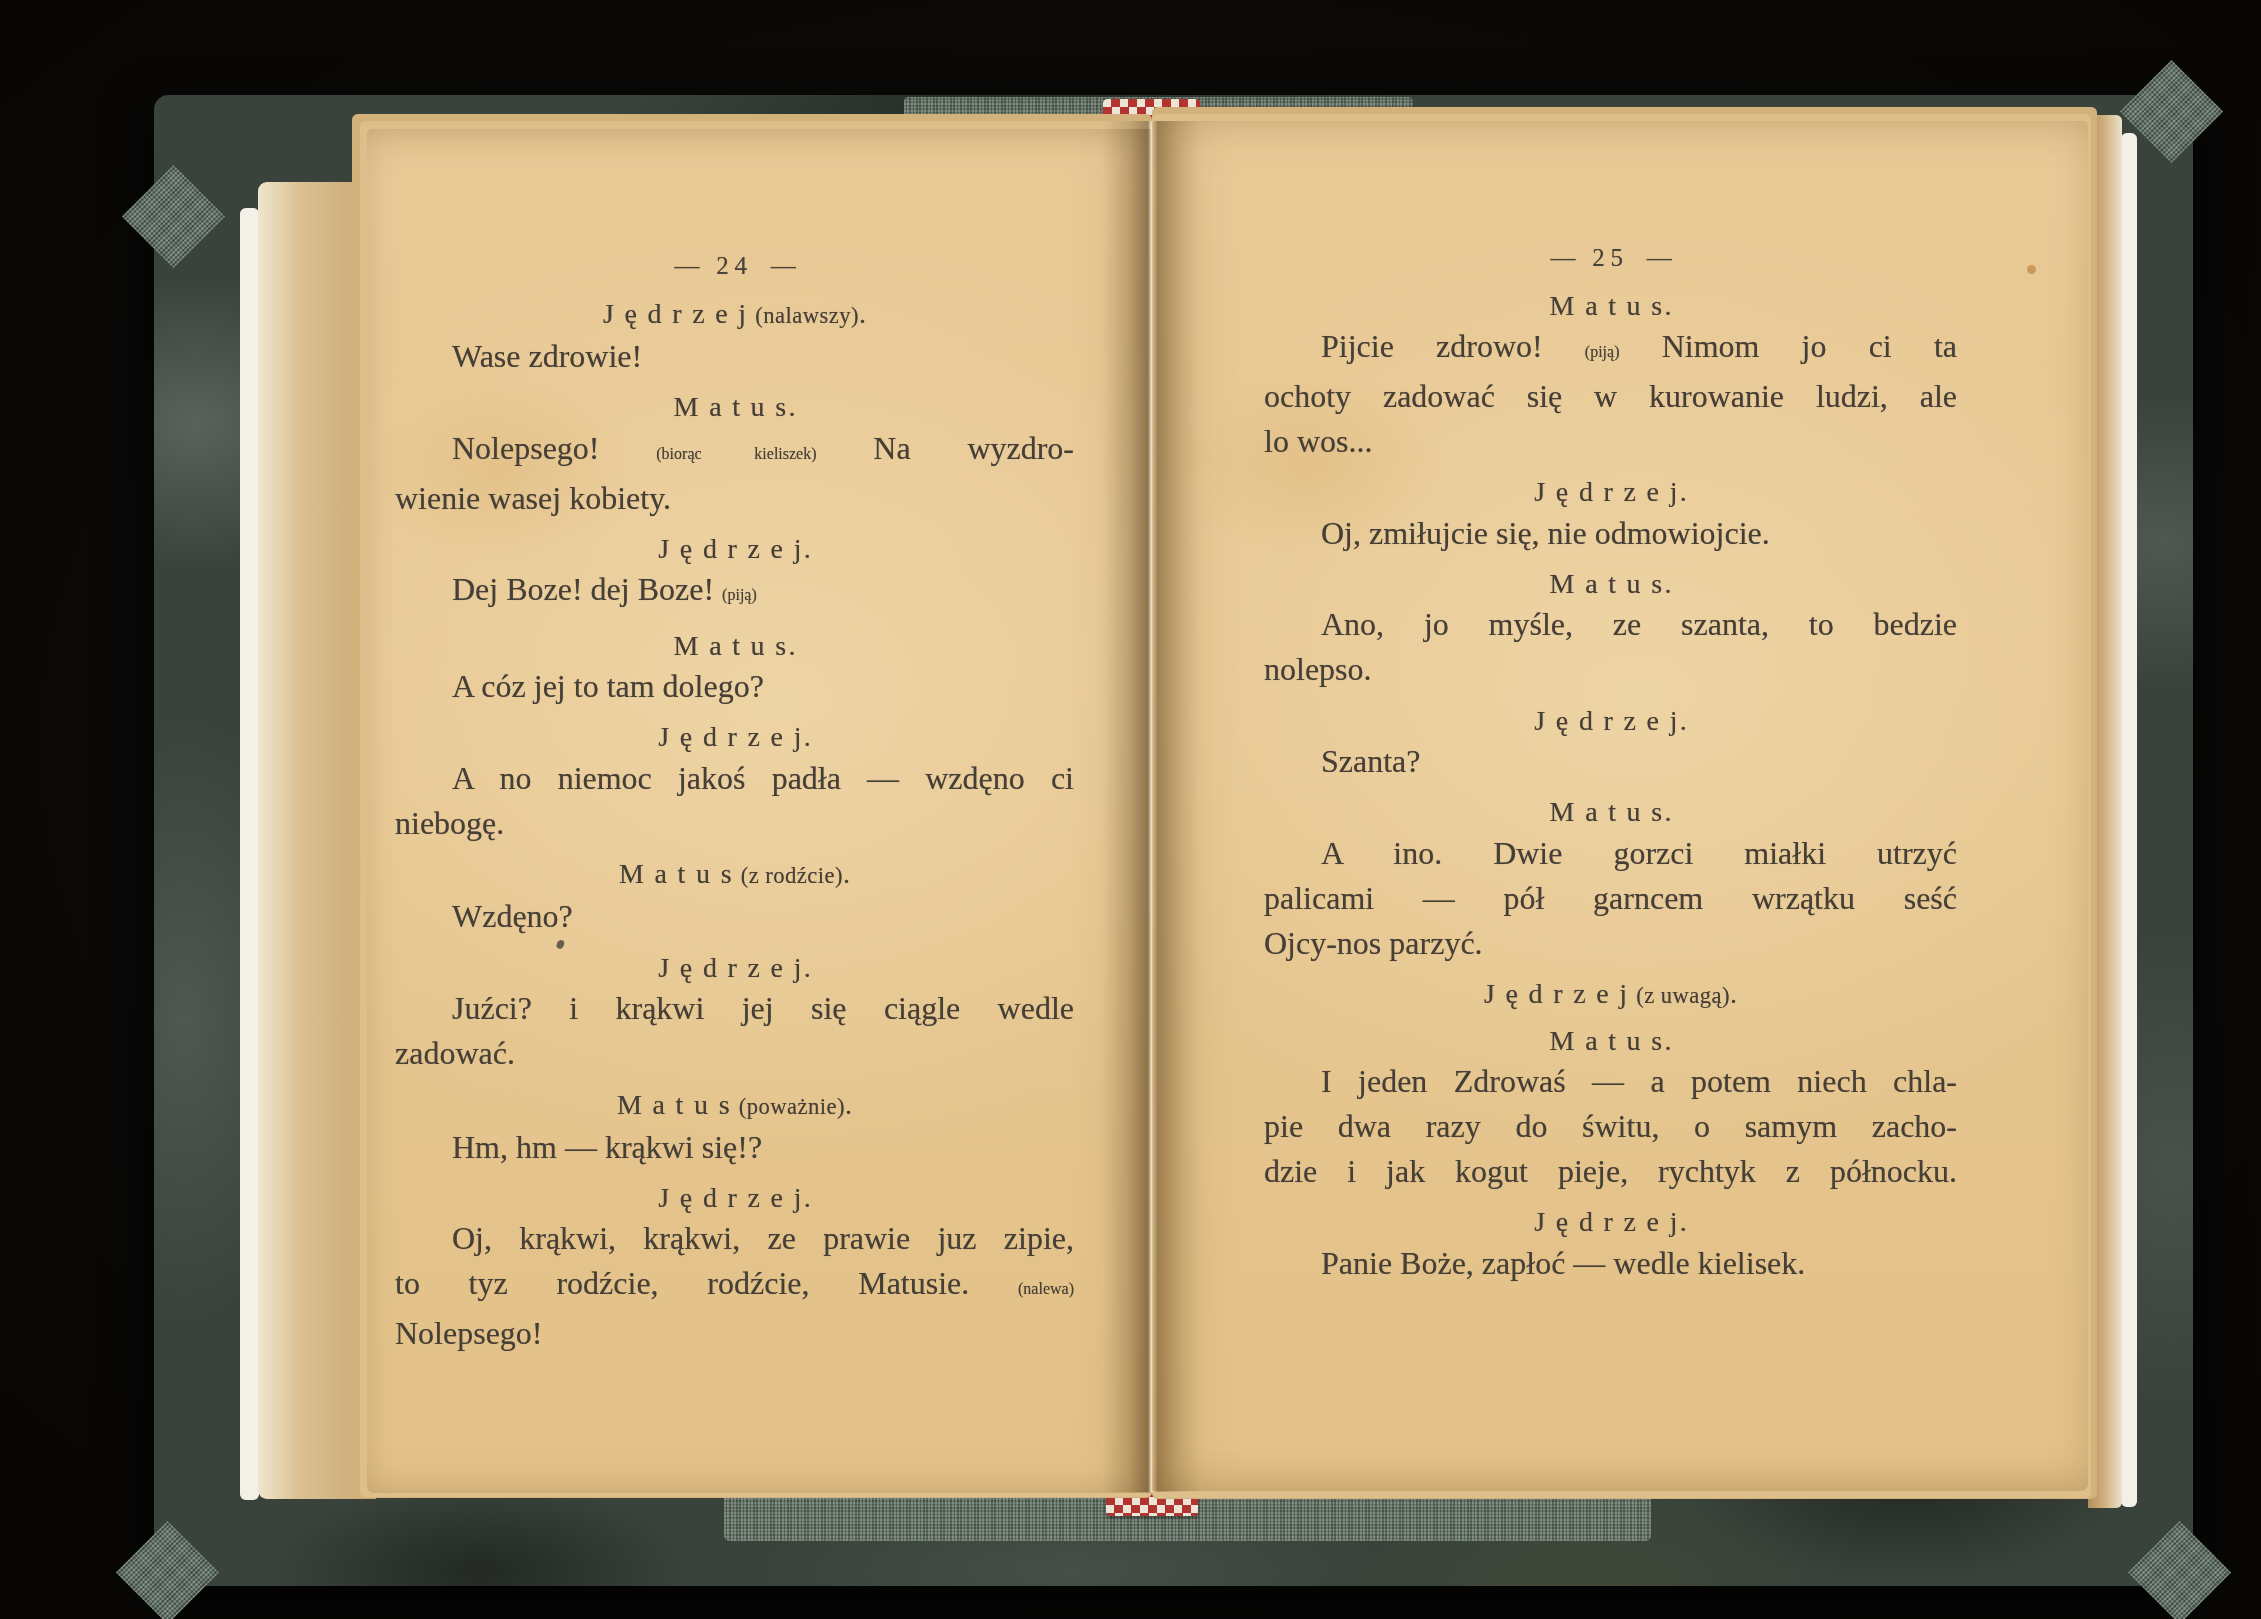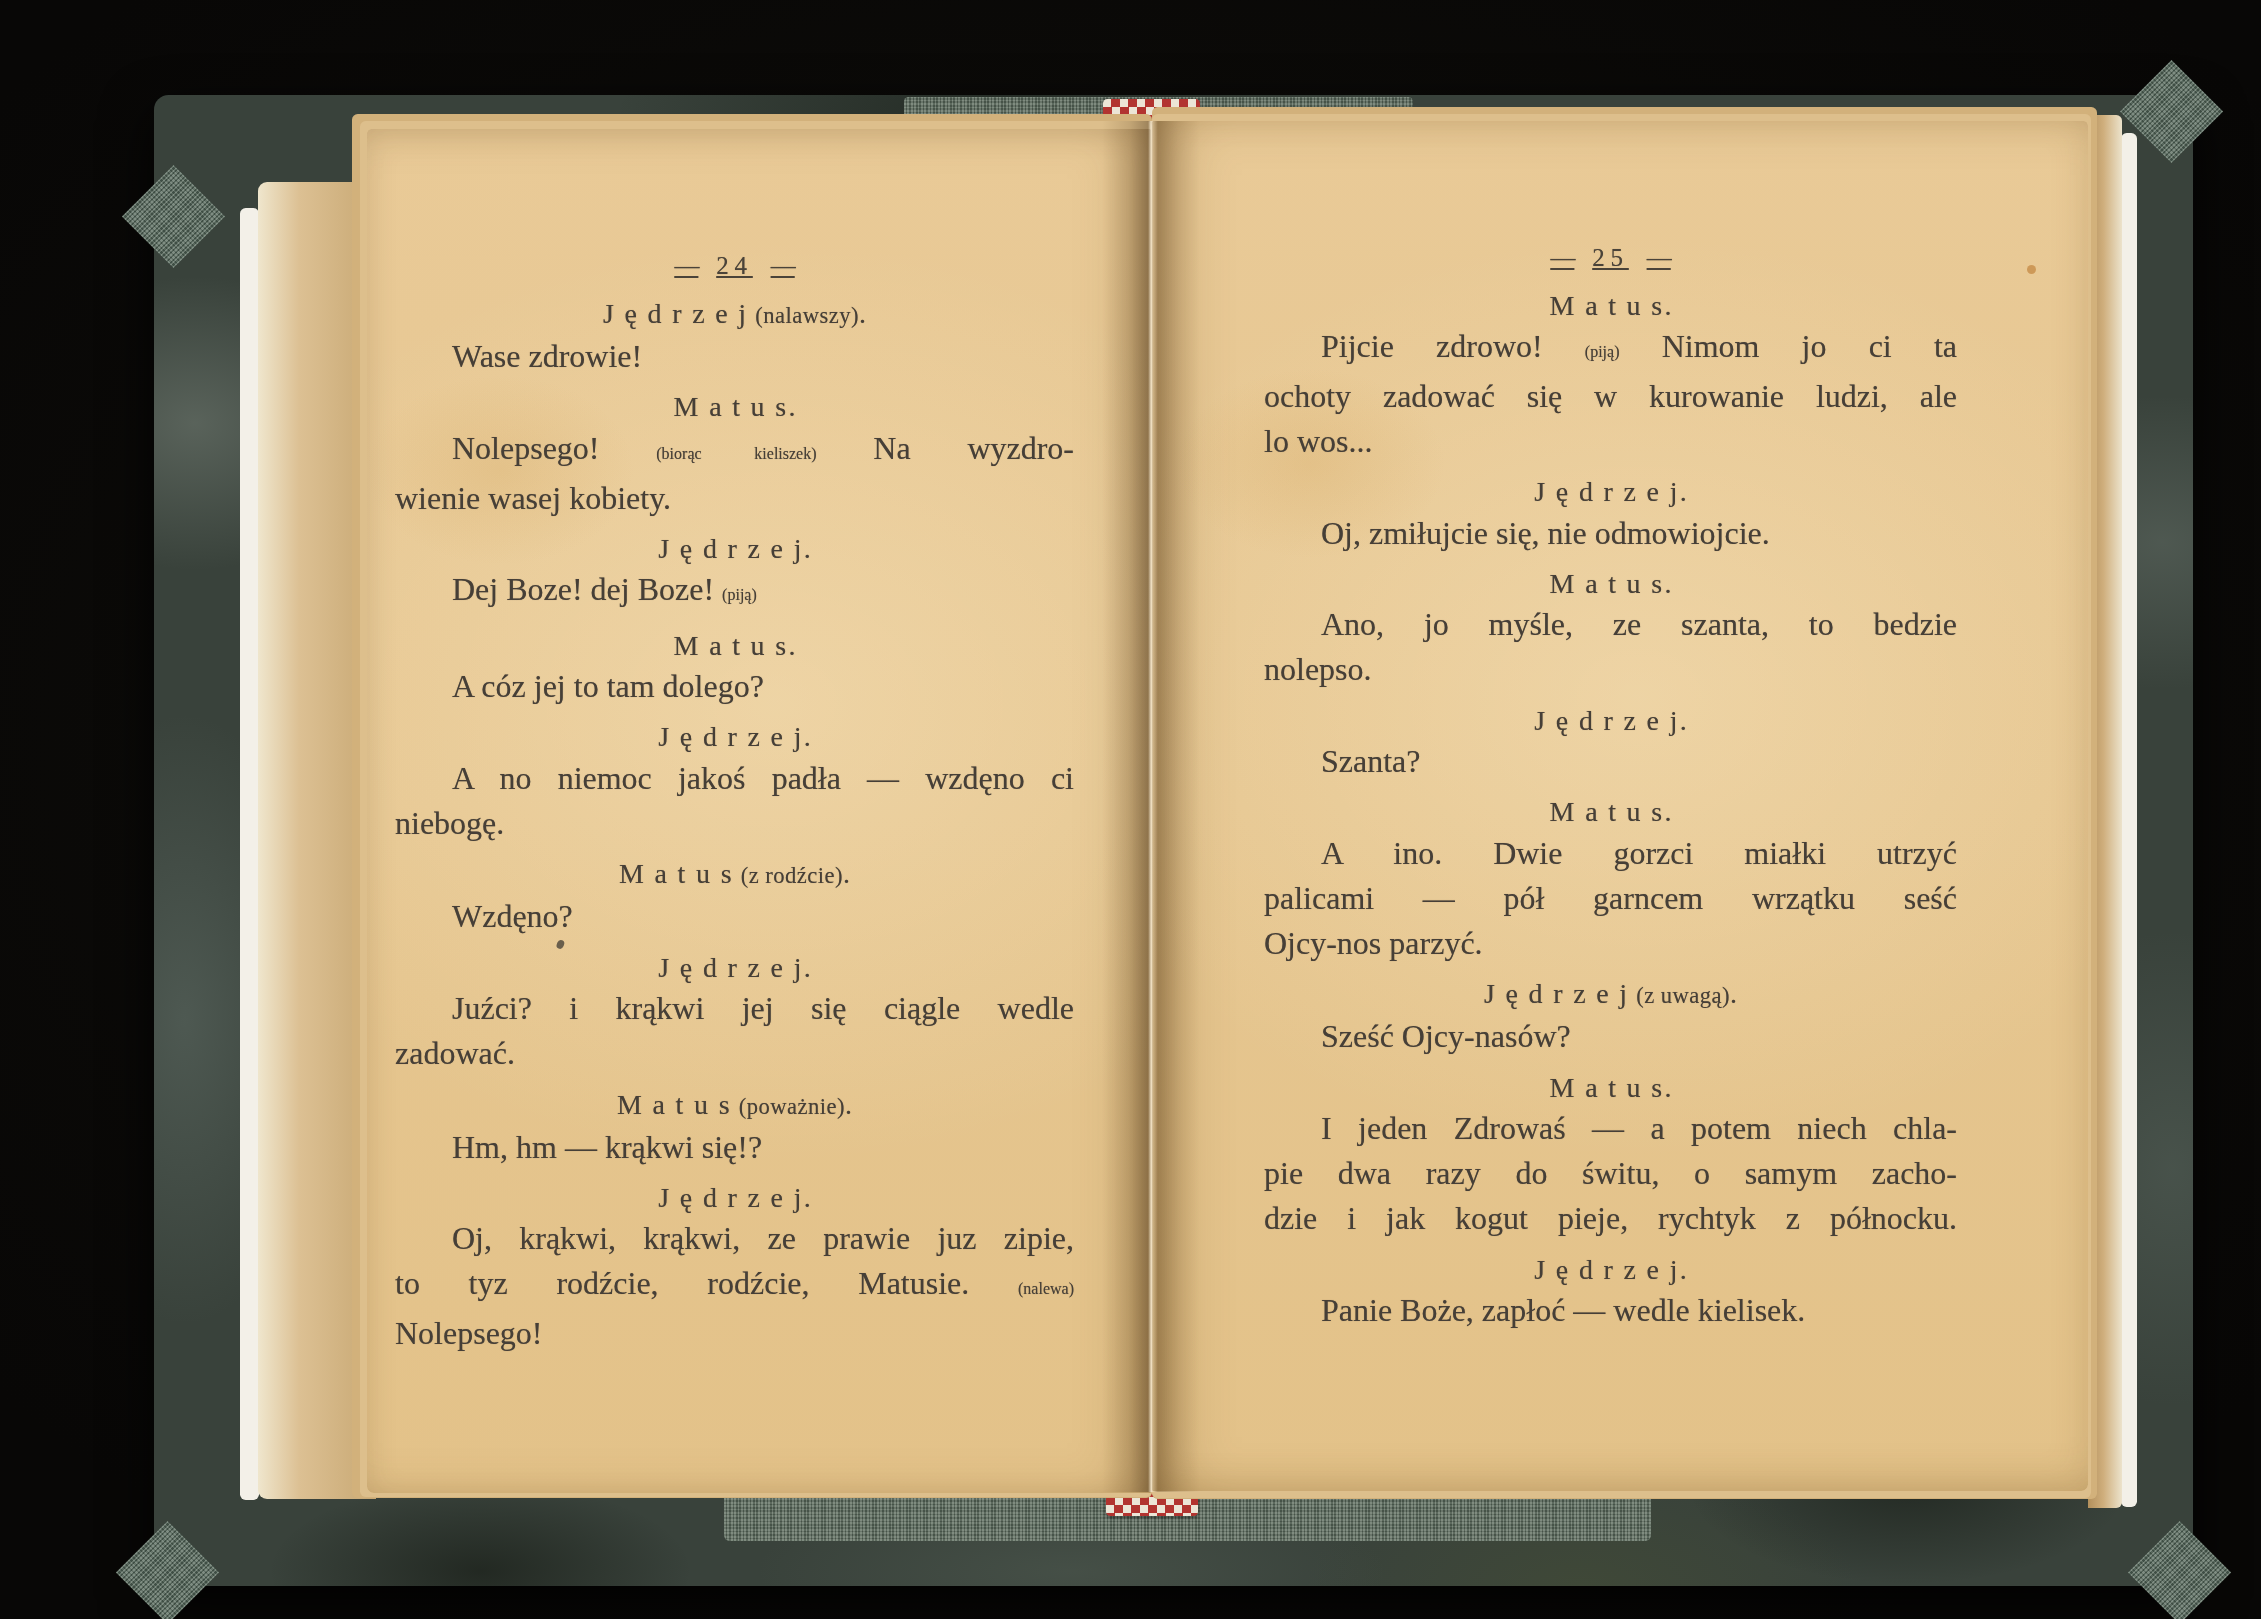--- a/index.html
+++ b/index.html
@@ -73,21 +73,21 @@
   .gutter{position:absolute;left:1102px;top:121px;width:98px;height:1371px;pointer-events:none;
     background:linear-gradient(90deg, rgba(60,35,5,0) 0%, rgba(60,35,5,.16) 28%, rgba(40,20,0,.34) 47%,
       rgba(255,252,243,.58) 50%, rgba(255,252,243,.18) 52.5%, rgba(60,35,5,.26) 57%,
       rgba(60,35,5,.10) 78%, rgba(60,35,5,0) 100%);}
 
   
   .page-inner{position:relative;height:100%;box-sizing:border-box;
     text-shadow:0 0 0.7px rgba(70,62,52,.55);}
   .page-left  .page-inner{padding:120px 77px 0 28px;}
   .page-right .page-inner{padding:120px 131px 8px 112px;}
-  .page-header{text-align:center;font-size:25px;line-height:34px;color:#4a4339;margin-bottom:14.7px;text-decoration:underline;}
+  .page-header{text-align:center;font-size:25px;line-height:34px;color:#4a4339;margin-bottom:14.7px;}
   .page-header .dash{margin:0 18px;letter-spacing:-1.1px;}
   .page-header .num{letter-spacing:5.7px;}
   .heading{text-align:center;line-height:32px;margin:12.4px 0 2.3px;font-size:28px;white-space:nowrap;}
   .speaker{letter-spacing:.38em;margin-right:-.30em;}
   .heading .plain{font-size:28px;}
   .heading .stage{font-size:22.6px;letter-spacing:.02em;}
   .line{font-size:32px;line-height:45px;text-align:left;}
   .line.indent{text-indent:57px;}
   .line.justify{text-align:justify;text-align-last:justify;text-justify:inter-word;}
   .line .stage{font-size:16px;}
@@ -170,21 +170,20 @@
           <div class="heading"><span class="speaker">Matus</span><span class="plain">.</span></div>
           <div class="line justify indent">Ano, jo myśle, ze szanta, to bedzie</div>
           <div class="line">nolepso.</div>
           <div class="heading"><span class="speaker">Jędrzej</span><span class="plain">.</span></div>
           <div class="line indent">Szanta?</div>
           <div class="heading"><span class="speaker">Matus</span><span class="plain">.</span></div>
           <div class="line justify indent">A ino. Dwie gorzci miałki utrzyć</div>
           <div class="line justify">palicami — pół garncem wrzątku seść</div>
           <div class="line">Ojcy-nos parzyć.</div>
           <div class="heading"><span class="speaker">Jędrzej</span><span class="plain"> </span><span class="stage">(z uwagą)</span><span class="plain">.</span></div>
-          <div class="line indent">Sześć Ojcy-nasów?</div>
           <div class="heading"><span class="speaker">Matus</span><span class="plain">.</span></div>
           <div class="line justify indent">I jeden Zdrowaś — a potem niech chla-</div>
           <div class="line justify">pie dwa razy do świtu, o samym zacho-</div>
           <div class="line justify">dzie i jak kogut pieje, rychtyk z północku.</div>
           <div class="heading"><span class="speaker">Jędrzej</span><span class="plain">.</span></div>
           <div class="line indent">Panie Boże, zapłoć — wedle kielisek.</div>
         </div>
     </div>
   </div>
 

